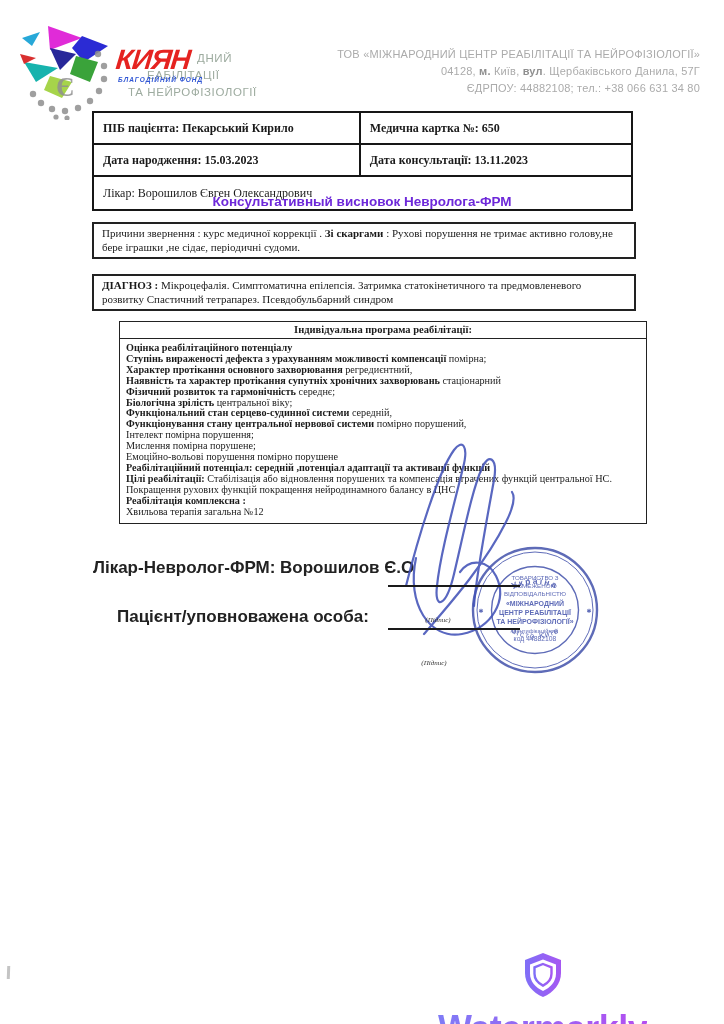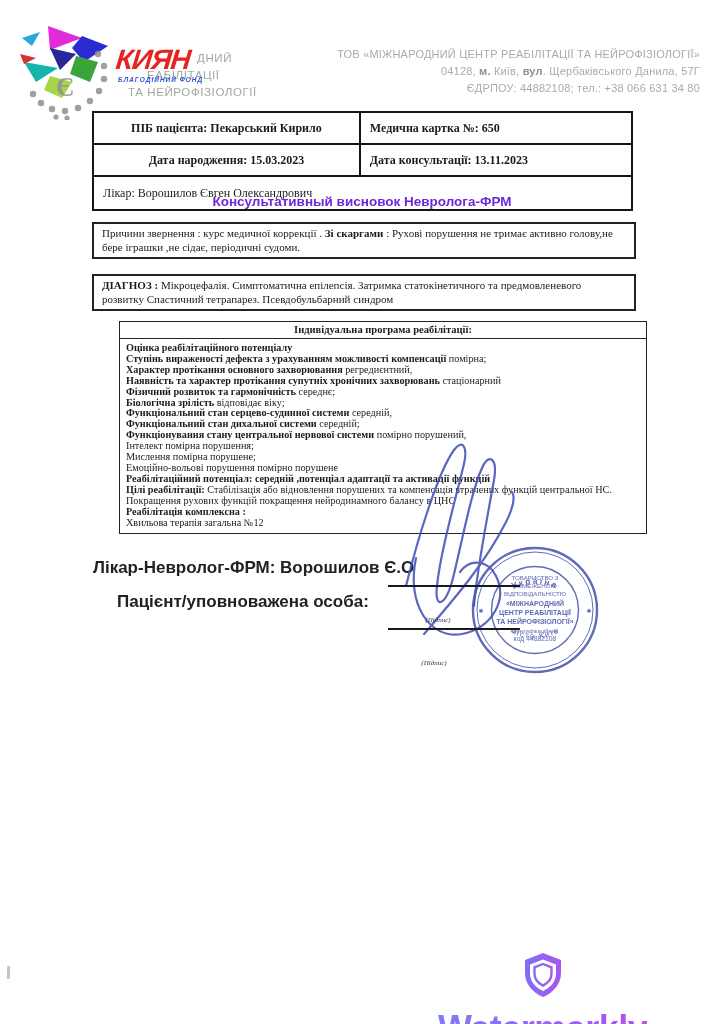--- a/index.html
+++ b/index.html
@@ -20,40 +20,40 @@
     font-size:6.5px;color:#2f55d4;letter-spacing:1px;}
   .org-header{position:absolute;right:24px;top:46px;text-align:right;
     font-family:"Liberation Sans",sans-serif;font-size:11px;line-height:17px;
     color:#ababab;letter-spacing:.2px;}
   .org-header b{color:#8f8f8f;}
 
   
   table.ptable{position:absolute;left:92px;top:111px;width:541px;
     border-collapse:collapse;font-size:12px;font-weight:bold;}
   table.ptable td{border:2px solid #161616;padding:3px 9px;height:24px;vertical-align:middle;}
-  td.c1{width:49.5%;text-align:center;} td.c2{width:50.5%;}
+  td.c1{width:49.5%;} td.c2{width:50.5%;}
 
   .doc-title{position:absolute;left:0;right:0;top:194px;text-align:center;
     font-family:"Liberation Sans",sans-serif;font-weight:bold;font-size:13.5px;color:#6d28d9;}
 
   
   .box{position:absolute;left:92px;width:524px;border:2px solid #222;
     padding:3px 8px;font-size:11px;line-height:13.5px;}
   .box-reasons{top:222px;}
   .box-diagnosis{top:274px;}
   .prog{position:absolute;left:100px;top:321px;width:526px;border:1.5px solid #222;margin-left:19px;}
   .prog-header{text-align:center;font-weight:bold;font-size:10.5px;padding:2px 0 3px;
     border-bottom:1.5px solid #222;}
   .prog-body{padding:4px 6px 5px;font-size:10.2px;line-height:10.9px;}
   .pl b{font-weight:bold;}
 
   
   .sig-label{position:absolute;left:93px;font-family:"Liberation Sans",sans-serif;
     font-weight:bold;font-size:17px;color:#222;z-index:2;}
-  .sig-doctor{top:558px;} .sig-patient{top:592px;padding-left:24px;}
+  .sig-doctor{top:558px;} .sig-patient{top:607px;padding-left:24px;}
   .sig-line{position:absolute;width:132px;border-top:2px solid #1a1a1a;z-index:6;}
   .sl1{left:388px;top:585px;} .sl2{left:388px;top:628px;}
   .sig-caption{position:absolute;width:132px;text-align:center;font-style:italic;
     font-size:7px;color:#333;z-index:6;margin-top:28px;}
   .sc1{left:372px;top:588px;} .sc2{left:368px;top:631px;}
 
   .stamp{position:absolute;left:468px;top:543px;z-index:4;opacity:.82;}
   .scribble{position:absolute;left:400px;top:438px;z-index:5;opacity:.88;}
 
   
@@ -135,23 +135,22 @@
   </div>
 
   <div class="prog">
     <div class="prog-header">Індивідуальна програма реабілітації:</div>
     <div class="prog-body">
       <div class="pl"><b>Оцінка реабілітаційного потенціалу</b><span></span></div>
       <div class="pl"><b>Ступінь вираженості дефекта з урахуванням можливості компенсації</b><span> помірна;</span></div>
       <div class="pl"><b>Характер протікання основного захворювання</b><span> регредиєнтний,</span></div>
       <div class="pl"><b>Наявність та характер протікання супутніх хронічних захворювань</b><span> стаціонарний</span></div>
       <div class="pl"><b>Фізичний розвиток та гармонічність</b><span> середнє;</span></div>
-      <div class="pl"><b>Біологічна зрілість</b><span> відповідає віку;</span></div>
+      <div class="pl"><b>Біологічна зрілість</b><span> центральної віку;</span></div>
       <div class="pl"><b>Функціональний стан серцево-судинної системи</b><span> середній,</span></div>
-      <div class="pl"><b>Функціональний стан дихальної системи</b><span> середній;</span></div>
       <div class="pl"><b>Функціонування стану центральної нервової системи</b><span> помірно порушений,</span></div>
       <div class="pl"><b></b><span>Інтелект помірна порушення;</span></div>
       <div class="pl"><b></b><span>Мислення помірна порушене;</span></div>
       <div class="pl"><b></b><span>Емоційно-вольові порушення помірно порушене</span></div>
       <div class="pl"><b>Реабілітаційний потенціал: середній ,потенціал адаптації та активації функцій</b><span></span></div>
       <div class="pl"><b>Цілі реабілітації:</b><span> Стабілізація або відновлення порушених та компенсація втрачених функцій центральної НС. Покращення рухових функцій покращення нейродинамного балансу в ЦНС</span></div>
       <div class="pl"><b>Реабілітація комплексна :</b><span></span></div>
       <div class="pl"><b></b><span>Хвильова терапія загальна №12</span></div>
     </div>
   </div>

